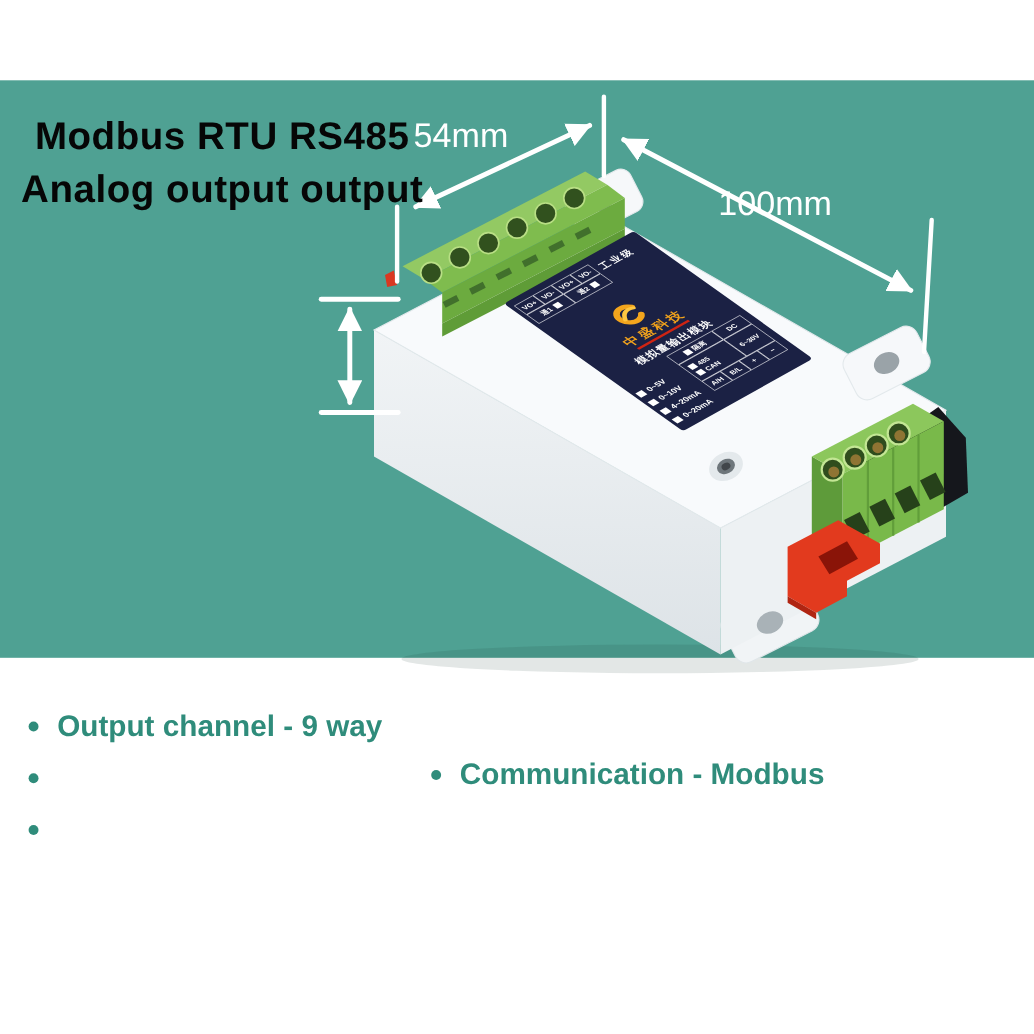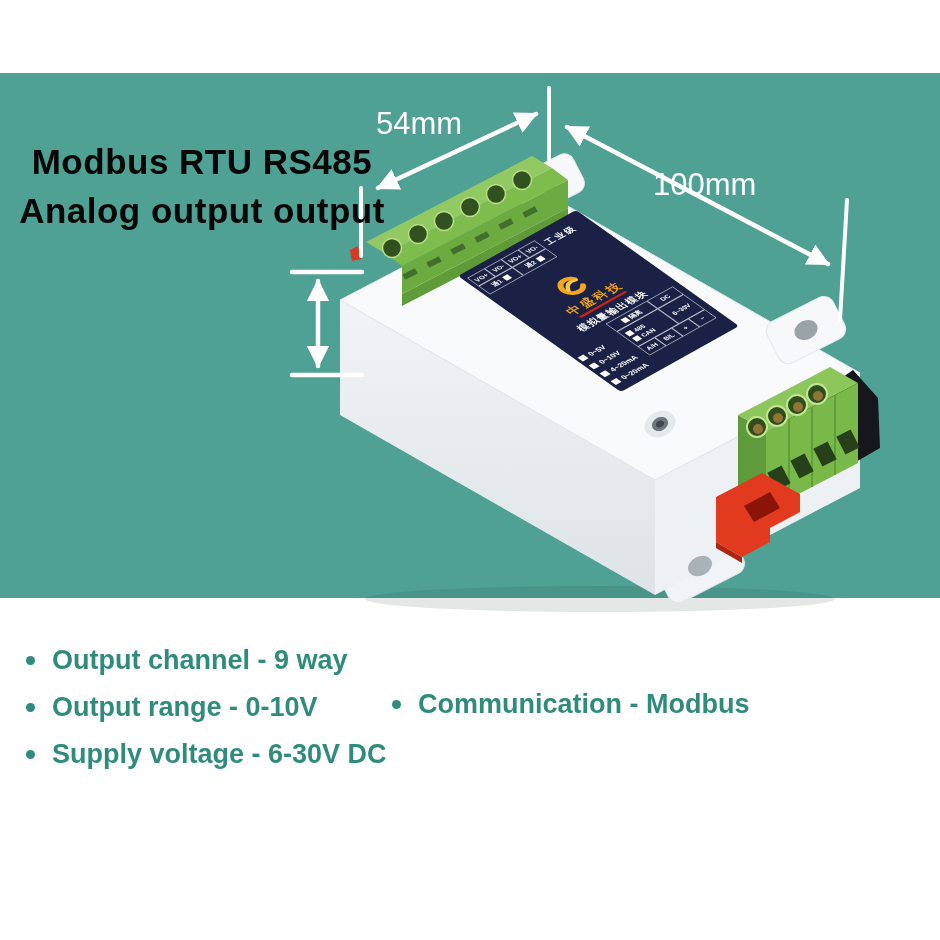--- a/index.html
+++ b/index.html
@@ -3,21 +3,21 @@
 <meta charset="utf-8">
 <style>
   html,body{margin:0;padding:0;background:#ffffff;}
   *{box-sizing:border-box;}
   .canvas{position:relative;width:940px;height:940px;background:#ffffff;overflow:hidden;
           font-family:"Liberation Sans",sans-serif;}
   .teal-band{position:absolute;left:0;top:73px;width:940px;height:525px;background:#4FA193;}
   .photo-svg{position:absolute;left:0;top:0;width:940px;height:940px;z-index:2;}
 
   .title{position:absolute;left:18px;top:99px;width:368px;text-align:center;z-index:3;
-         color:#060606;font-weight:bold;font-size:35px;line-height:49px;letter-spacing:0.5px;margin-top:38px;}
+         color:#060606;font-weight:bold;font-size:35px;line-height:49px;letter-spacing:0.5px;}
 
   .dim-label{position:absolute;z-index:4;color:#ffffff;font-weight:normal;font-size:31px;text-align:left;}
   .dim-54{left:376px;top:106px;width:110px;}
   .dim-100{left:653px;top:167px;width:136px;}
   .dim-32{left:192px;top:299px;width:112px;}
 
   
   .device-label{position:absolute;left:0;top:0;width:270px;height:400px;z-index:3;
     transform-origin:0 0;transform:matrix(0.437,-0.2444,0.4075,0.29,458,276);
     background:#1B2144;border-radius:7px;color:#fff;font-weight:bold;}
@@ -286,17 +286,17 @@
           <span class="cbx"></span>
           <span>0~20mA</span>
         </div>
     </div>
   </div>
 
   <div class="dim-label dim-54">54mm</div>
   <div class="dim-label dim-100">100mm</div>
 
   <div class="feat f1"><span class="dot"></span><span>Output channel - 9 way</span></div>
-  <div class="feat f2"><span class="dot"></span><span>Output range - 0-10V</span></div>
-  <div class="feat f3"><span class="dot"></span><span>Supply voltage - 6-30V DC</span></div>
+  <div class="feat f2"><span class="dot"></span></div>
+  <div class="feat f3"><span class="dot"></span></div>
   <div class="feat f4"><span class="dot"></span><span>Communication - Modbus</span></div>
 
 </div>
 
 </body></html>

